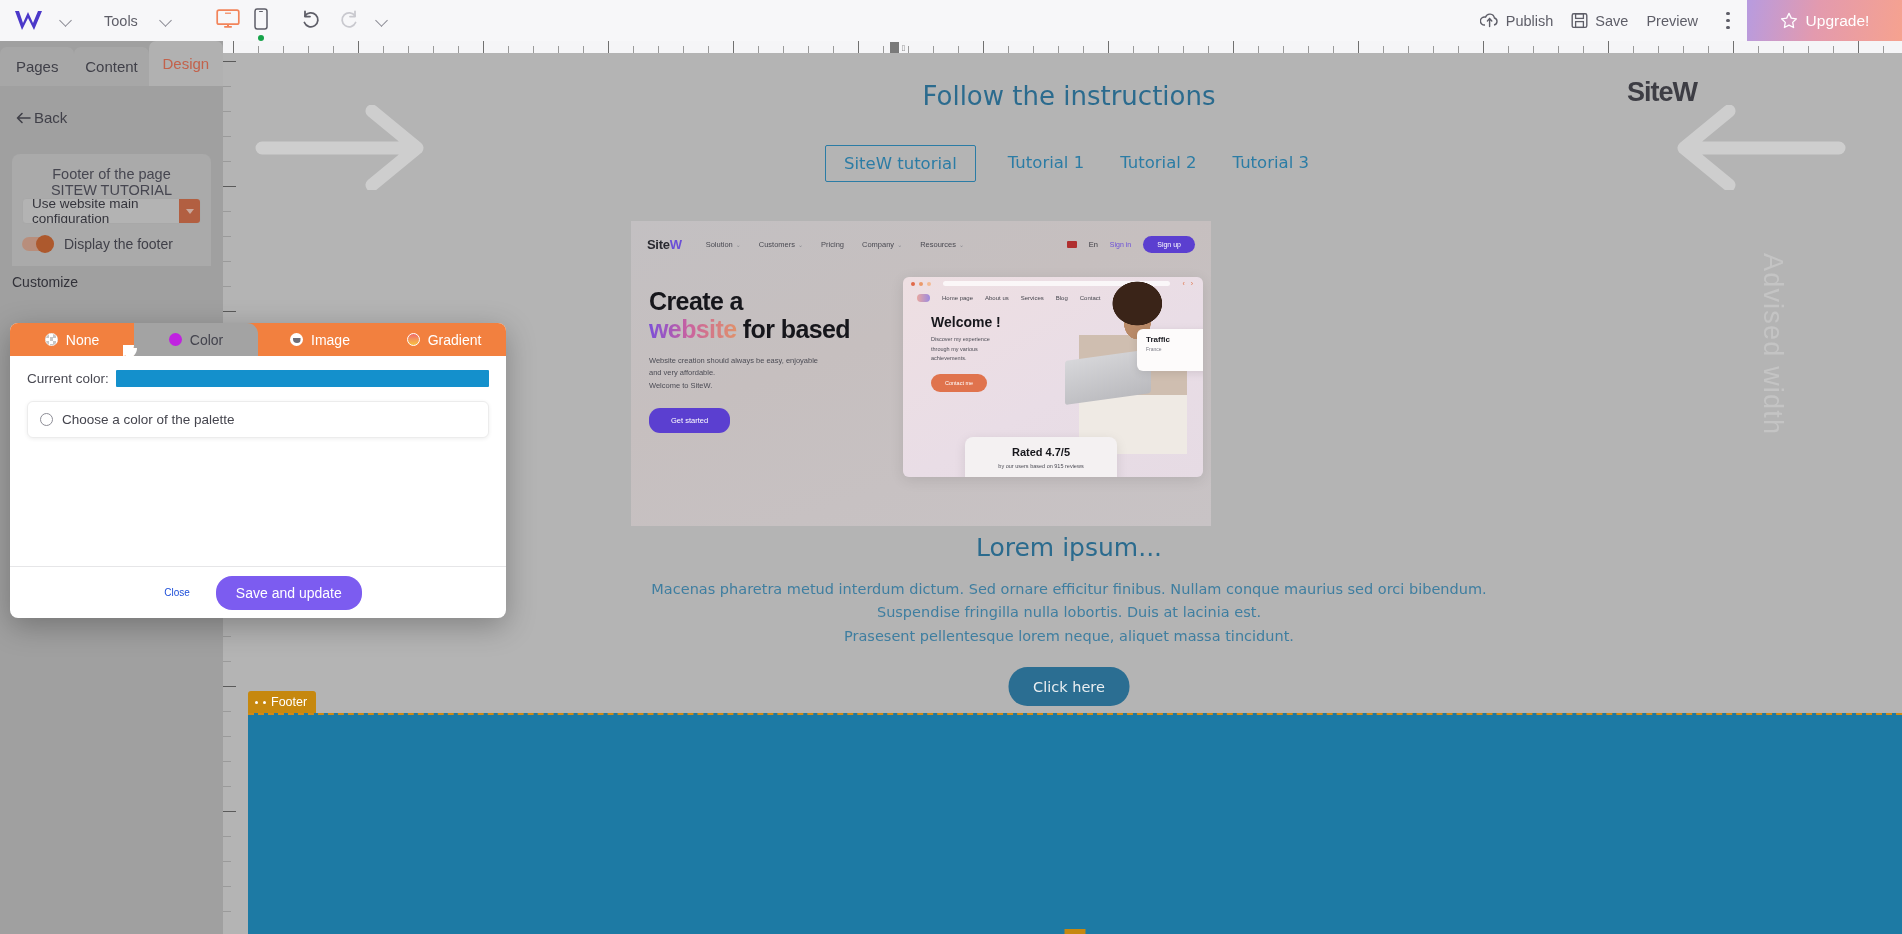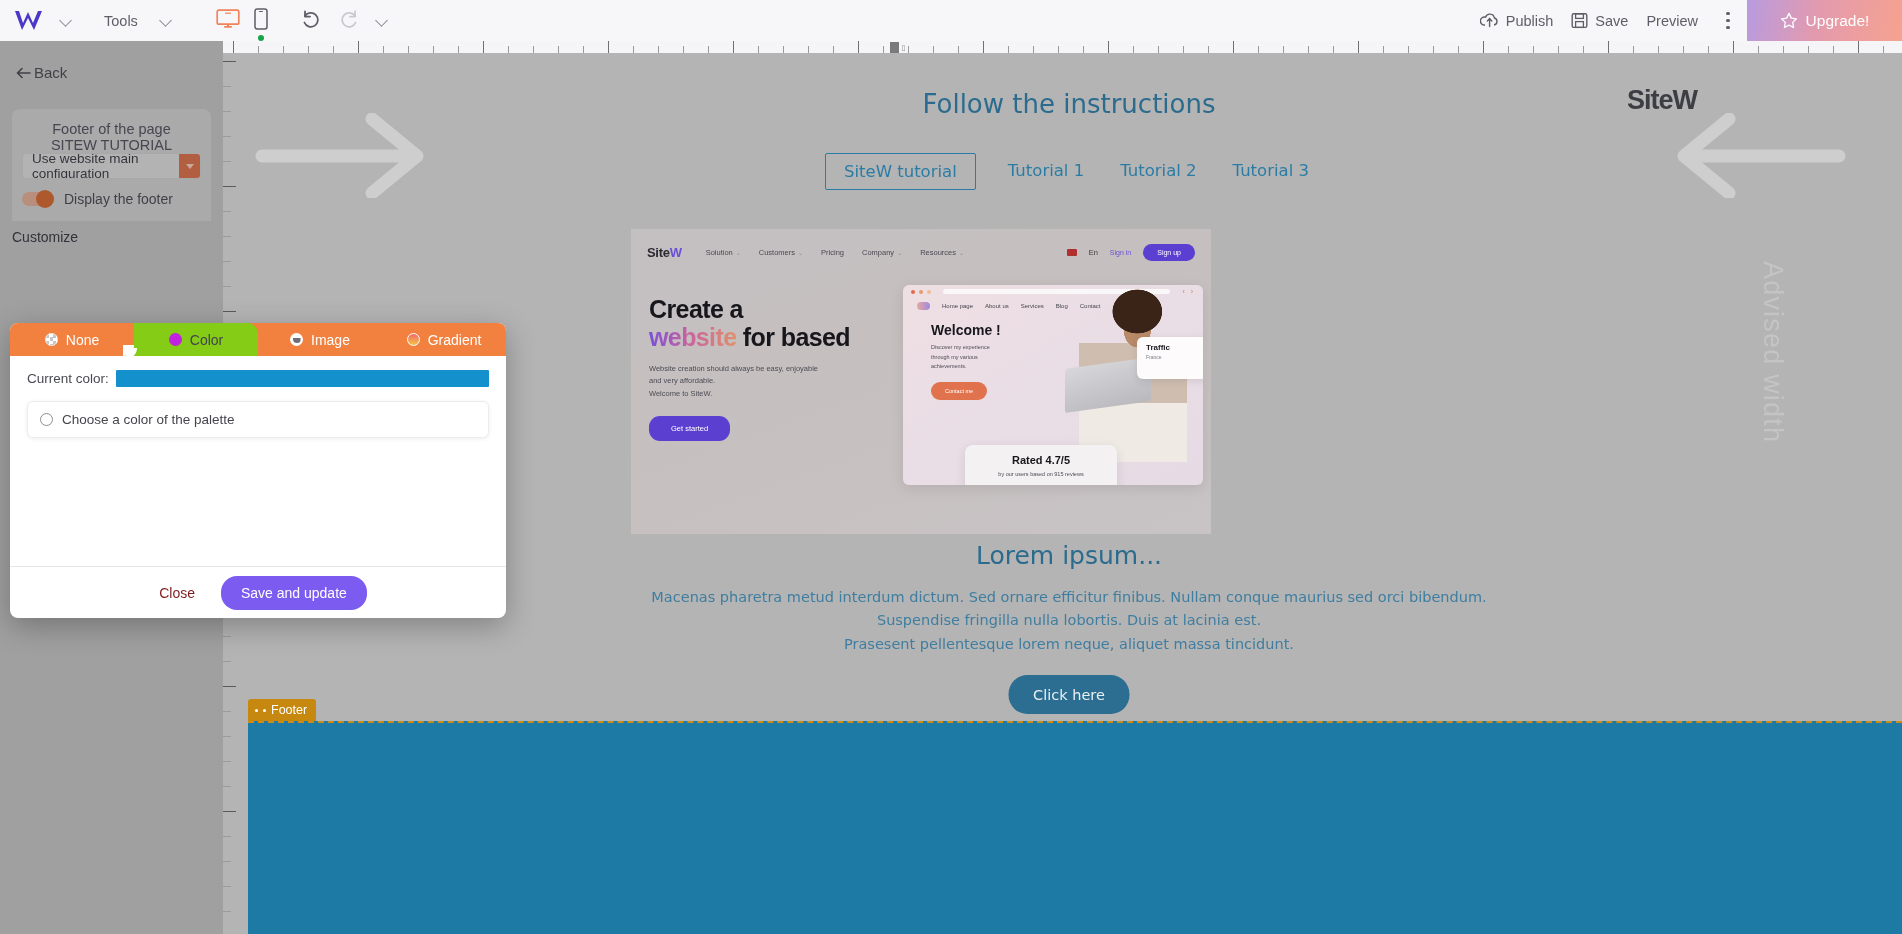--- a/index.html
+++ b/index.html
@@ -134,21 +134,21 @@
   .rl-tick.major { width: 13px; background: #5a5a5a; }
   .ruler-handle {
     position: absolute; top: 1px; left: 667px; width: 9px; height: 11px;
     background: #7a7a7a;
   }
   .ruler-handle-glyph {
     position: absolute; top: 3px; left: 678px; font-size: 8px; color: #4b4b4b;
   }
 
   .page {
-    position: absolute; top: 20px; left: 13px;
+    position: absolute; top: 12px; left: 13px;
     width: 1666px; height: 701px;
     background: #b4b4b4;
   }
   .arrow-left, .arrow-right {
     position: absolute; top: 52px; opacity: 0.35;
   }
   .arrow-right { left: 18px; }
   .arrow-left { right: 55px; }
 
   .adv-width {
@@ -298,21 +298,21 @@
     background: #ffffff; border-radius: 8px;
     box-shadow: 0 8px 30px rgba(0,0,0,.28);
     z-index: 60; overflow: hidden;
   }
   .modal-tabs { display: flex; height: 33px; background: #f2803f; }
   .m-tab {
     flex: 1; display: flex; align-items: center; justify-content: center; gap: 8px;
     color: #ffffff; font-size: 14px; cursor: pointer; position: relative;
   }
   .m-tab.active {
-    background: #84cc16; color: #43434d;
+    background: #a3a3a3; color: #43434d;
     border-radius: 0 11px 0 0;
     align-items: center;
   }
   .m-tab.active::before {
     content: ""; position: absolute; left: -11px; bottom: 0; width: 11px; height: 11px;
     background: #ffffff; border-bottom-right-radius: 11px;
     box-shadow: 3px 3px 0 0 #ffffff;
   }
   .m-tab:first-child.active { border-radius: 0 11px 0 0; }
   .ico-circle { width: 13px; height: 13px; border-radius: 50%; display: inline-block; }
@@ -390,21 +390,21 @@
     margin-top: 9px; height: 28px; background: #f2f3f5;
     display: flex; align-items: center; padding-left: 11px;
     font-size: 13.5px; color: #6e6e78; cursor: text;
   }
   .modal-footer {
     position: absolute; left: 0; bottom: 0; width: 496px; height: 52px;
     border-top: 1px solid #e6e6e8;
     display: flex; align-items: center; justify-content: center; gap: 16px;
   }
   .btn-close {
-    font-size: 14px; color: #7f1d1d; cursor: pointer; padding: 6px 10px;
+    font-size: 10px; color: #1d4ed8; cursor: pointer; padding: 6px 10px;
   }
   .btn-save {
     background: #7c5cf0; color: #fff; font-size: 14px; border: none;
     border-radius: 16px; padding: 9px 20px; cursor: pointer;
     font-family: "Liberation Sans", sans-serif;
   }
 
   
   .dim {
     position: absolute; top: 41px; left: 0; width: 223px; height: 893px;
@@ -490,20 +490,25 @@
       <div class="upgrade">
         <svg width="18" height="17" viewBox="0 0 18 17">
           <path d="M9 1.4 L11.3 6.1 L16.4 6.8 L12.7 10.4 L13.6 15.5 L9 13.1 L4.4 15.5 L5.3 10.4 L1.6 6.8 L6.7 6.1 Z" fill="none" stroke="#ffffff" stroke-width="1.3" stroke-linejoin="round"></path>
         </svg>
         <span>Upgrade!</span>
       </div>
     </div>
   </div>
 
   <div class="leftpanel">
+    <div class="lp-tabs">
+      <div class="lp-tab">Pages</div>
+      <div class="lp-tab">Content</div>
+      <div class="lp-tab active">Design</div>
+    </div>
 
     <div class="lp-back">
       <svg width="15" height="12" viewBox="0 0 15 12">
         <path d="M14 6 L1.5 6 M1.5 6 L6 1.5 M1.5 6 L6 10.5" fill="none" stroke="#4d4d57" stroke-width="1.6" stroke-linecap="round" stroke-linejoin="round"></path>
       </svg>
       <span>Back</span>
     </div>
 
     <div class="lp-card">
       <div class="lp-card-title">

